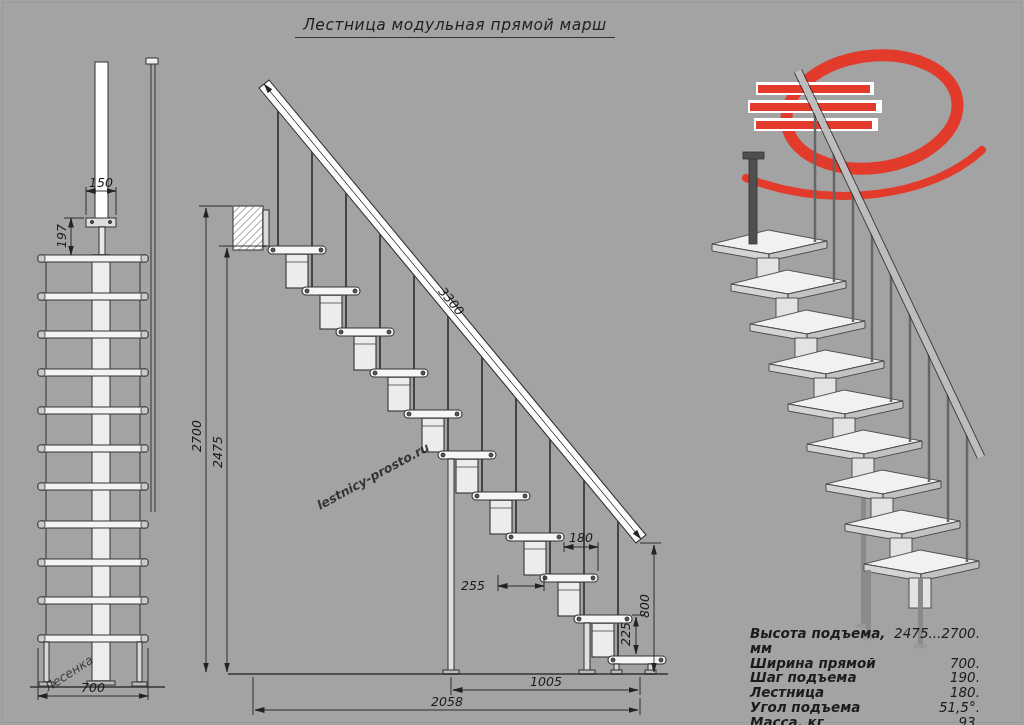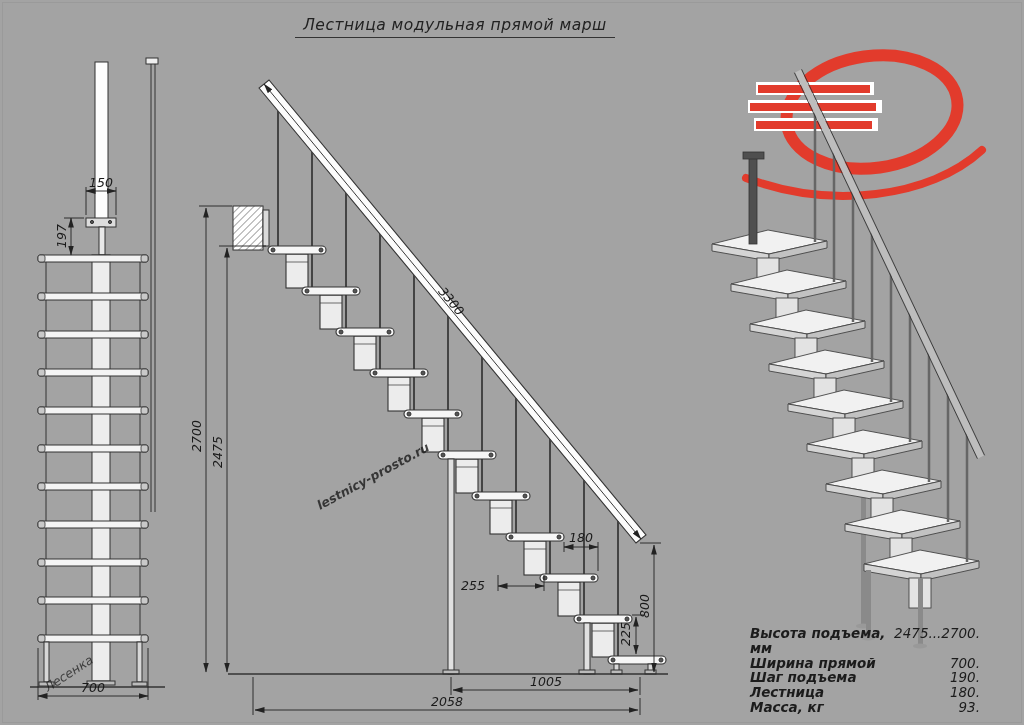--- a/index.html
+++ b/index.html
@@ -285,17 +285,21 @@
     </div>
     <div class="spec-row">
       <span class="spec-label">Шаг подъема</span>
       <span class="spec-value">190.</span>
     </div>
     <div class="spec-row">
       <span class="spec-label">Лестница</span>
       <span class="spec-value">180.</span>
     </div>
     <div class="spec-row">
+      <span class="spec-label">Угол подъема</span>
+      <span class="spec-value">51,5°.</span>
+    </div>
+    <div class="spec-row">
       <span class="spec-label">Масса, кг</span>
       <span class="spec-value">93.</span>
     </div>
   </div>
 </div>
 
 </body></html>

